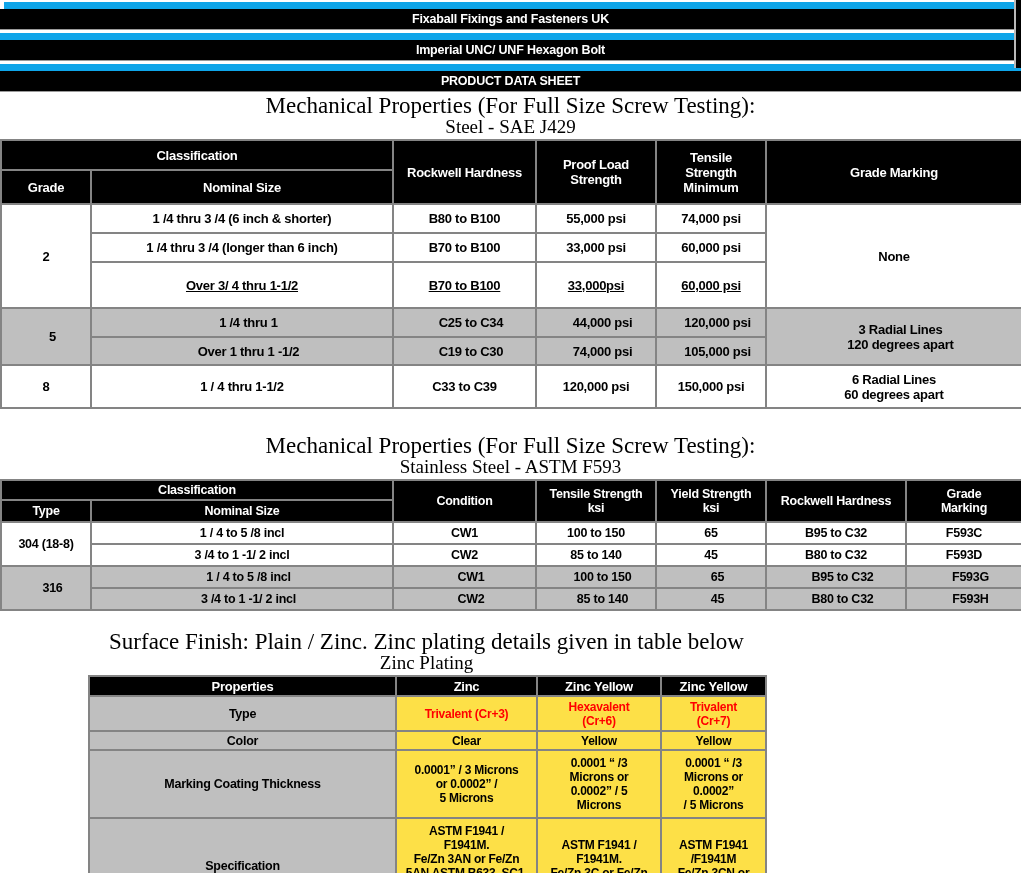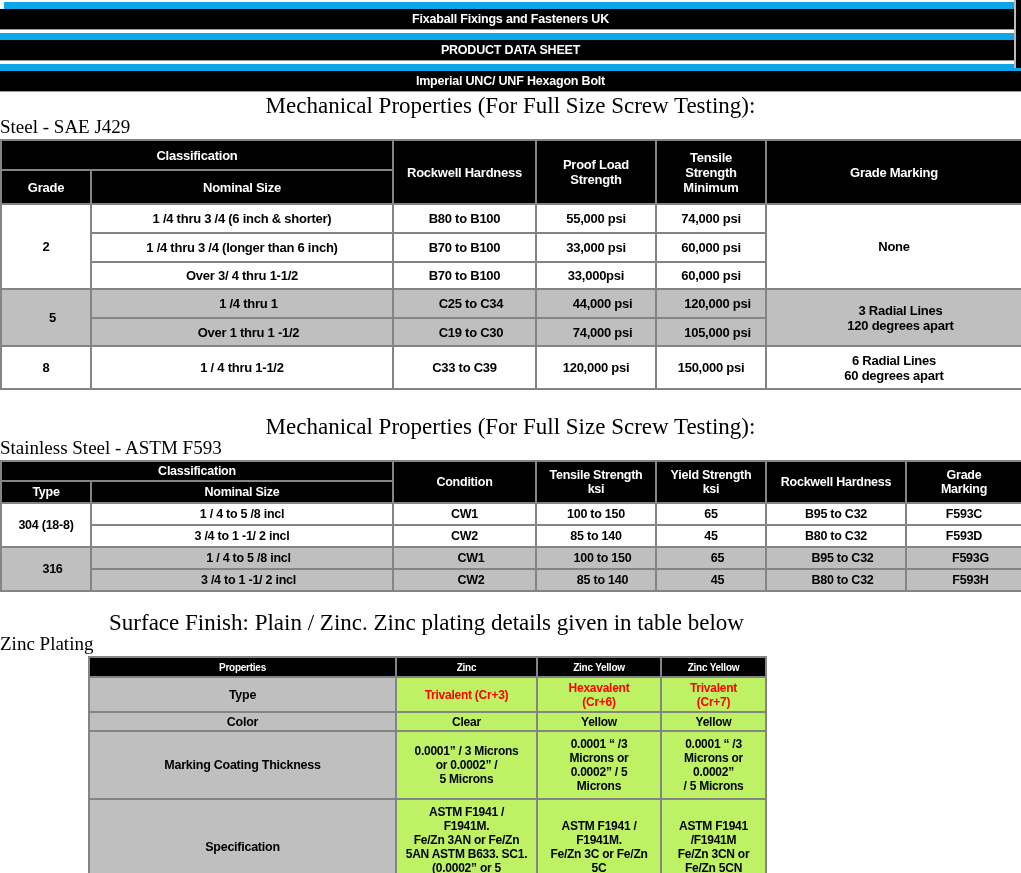--- a/index.html
+++ b/index.html
@@ -22,21 +22,21 @@
   .corner-notch{position:absolute;left:0;top:0;width:4px;height:9px;background:#fff;z-index:5;}
   .right-strip{position:absolute;left:1014px;top:0;width:7px;height:68px;background:#000;border-left:2px solid #b9b9b9;z-index:4;}
 
   
   .serif-title{
     font-family:"Liberation Serif",serif;color:#000;
     text-align:center;font-size:23px;line-height:22px;
   }
   .serif-sub{
     font-family:"Liberation Serif",serif;color:#000;
-    font-size:19px;line-height:20px;
+    text-align:center;font-size:19px;line-height:20px;
   }
   .zinc-titles{width:853px;}
 
   
   table{border-collapse:collapse;table-layout:fixed;}
   th,td{
     border:2px solid #848484;text-align:center;vertical-align:middle;
     padding:0 2px;white-space:pre-line;overflow:hidden;
     letter-spacing:-0.25px;
   }
@@ -53,44 +53,44 @@
 
   
   .stainless-table{width:1021px;margin-top:2px;font-size:12.5px;}
   .stainless-table thead tr:nth-child(1){height:20px;}
   .stainless-table thead tr:nth-child(2){height:22px;}
   .stainless-table thead th{font-size:12.5px;}
 
   
   .zinc-table{width:677px;margin-left:88px;margin-top:2px;font-size:12px;}
   .zinc-table thead tr{height:20px;}
-  .zinc-table thead th{font-size:10px;}
+  .zinc-table thead th{font-size:13px;}
   .zinc-table td.prop-cell{background:var(--shaded,#bfbfbf);font-size:12.5px;}
-  .zinc-table td.val-cell{background:#bef264;}
+  .zinc-table td.val-cell{background:#fde047;}
   .zinc-table td.red{color:var(--red,#ff0000);}
   .zinc-table tbody tr.zr0{height:35px;}
   .zinc-table tbody tr.zr1{height:19px;}
   .zinc-table tbody tr.zr2{height:68px;}
   .zinc-table tbody tr.zr3{height:95px;}
 
   .gap-lg{height:26px;}
   .gap-md{height:20px;}
 </style>
 </head>
 <body>
 
 <div class="page">
 
   <div class="corner-notch"></div>
   <div class="right-strip"></div>
 
   <div class="top-bars">
     <div class="bar">Fixaball Fixings and Fasteners UK</div>
+    <div class="bar">Imperial UNC/ UNF Hexagon Bolt</div>
     <div class="bar">PRODUCT DATA SHEET</div>
-    <div class="bar">Imperial UNC/ UNF Hexagon Bolt</div>
   </div>
 
   <div class="serif-title">Mechanical Properties (For Full Size Screw Testing):</div>
   <div class="serif-sub">Steel - SAE J429</div>
 
   <table class="steel-table">
     <colgroup>
       <col style="width:90px">
         <col style="width:302px">
         <col style="width:143px">
@@ -122,21 +122,21 @@
           <td>55,000 psi</td>
           <td>74,000 psi</td>
           <td rowspan="3">None</td>
         </tr>
         <tr style="height: 29px;">
           <td>1 /4 thru 3 /4 (longer than 6 inch)</td>
           <td>B70 to B100</td>
           <td>33,000 psi</td>
           <td>60,000 psi</td>
         </tr>
-        <tr style="height: 27px;">
+        <tr style="height: 46px; text-decoration: underline;">
           <td>Over 3/ 4 thru 1-1/2</td>
           <td>B70 to B100</td>
           <td>33,000psi</td>
           <td>60,000 psi</td>
         </tr>
         <tr class="shaded" style="height: 29px;">
           <td rowspan="2">5</td>
           <td>1 /4 thru 1</td>
           <td>C25 to C34</td>
           <td>44,000 psi</td>

